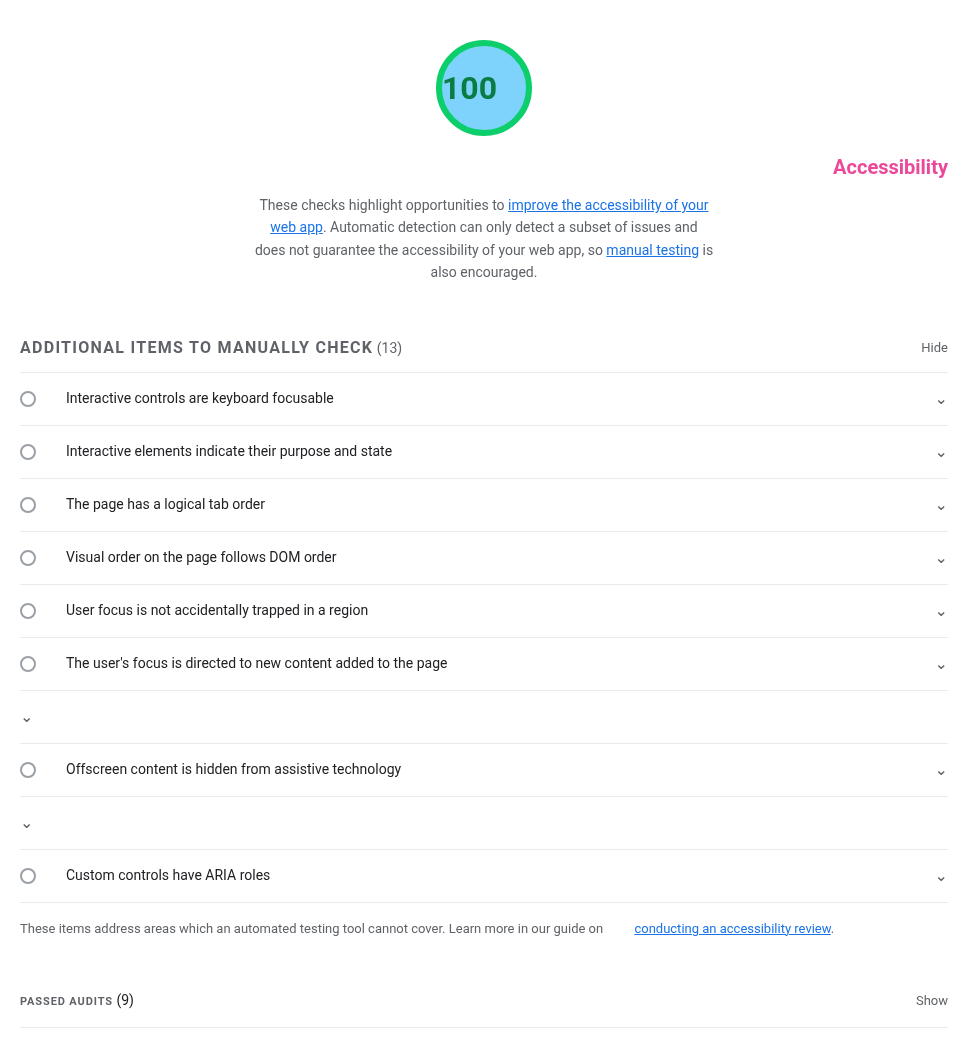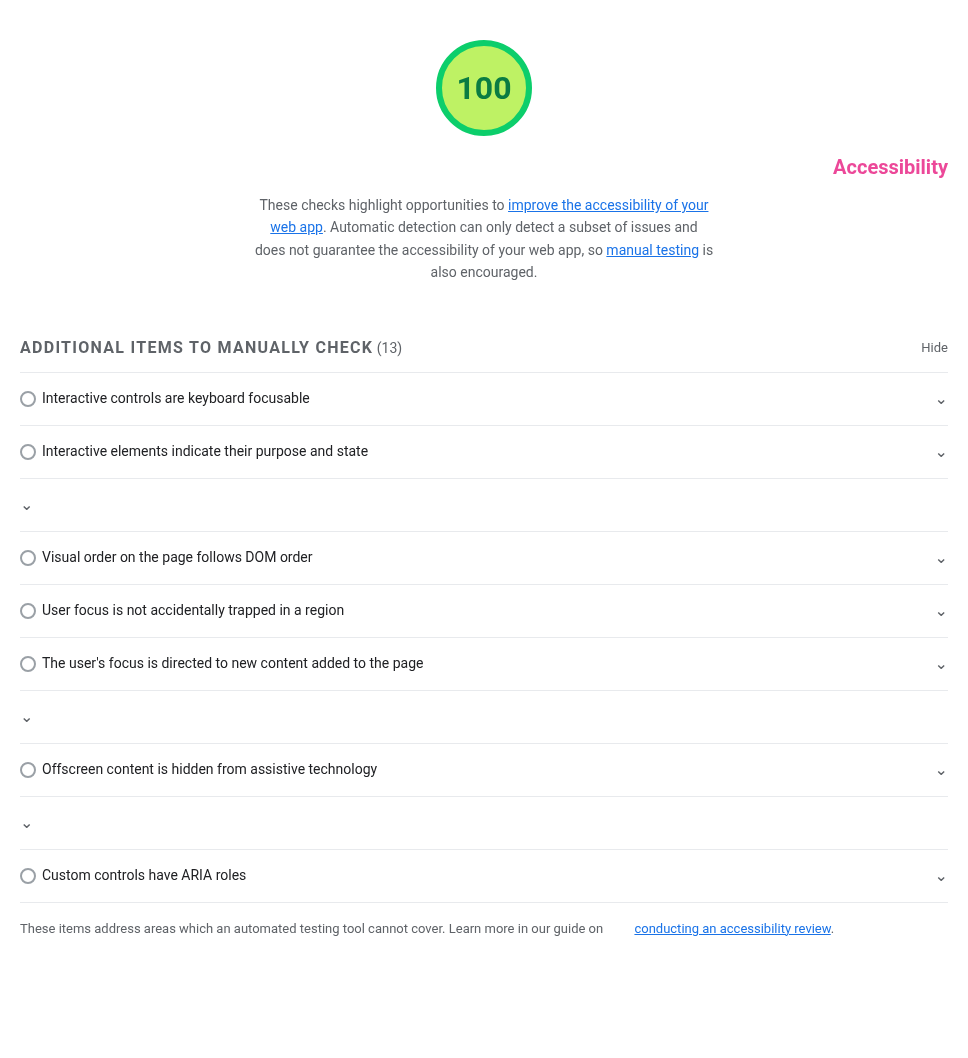--- a/index.html
+++ b/index.html
@@ -28,23 +28,23 @@
       margin-bottom: 24px;
     }
 
     .score-circle {
       width: 96px;
       height: 96px;
       border-radius: 50%;
       border: 6px solid #0cce6b;
       display: flex;
       align-items: center;
-      justify-content: center;
+      justify-content: flex-start;
       margin: 0 auto 16px auto;
-      background: #bef264;
+      background: #7dd3fc;
     }
 
     .score-number {
       font-size: 32px;
       font-weight: 700;
       color: #0a7c42;
     }
 
     .score-title {
       font-size: 20px;
@@ -112,21 +112,21 @@
       cursor: pointer;
     }
 
     .audit-item:last-child {
       border-bottom: none;
     }
 
     .audit-left {
       display: flex;
       align-items: center;
-      gap: 6px;
+      gap: 30px;
     }
 
     .audit-circle {
       width: 16px;
       height: 16px;
       border-radius: 50%;
       border: 2px solid #9aa0a6;
       flex-shrink: 0;
       background: transparent;
     }
@@ -225,20 +225,24 @@
 
     <div class="audit-item">
       <div class="audit-left">
         <div class="audit-circle"></div>
         <span class="audit-label">Interactive elements indicate their purpose and state</span>
       </div>
       <span class="chevron-icon">⌄</span>
     </div>
 
     <div class="audit-item">
+      <div class="audit-left">
+        <div class="audit-circle"></div>
+        <span class="audit-label">The page has a logical tab order</span>
+      </div>
       <span class="chevron-icon">⌄</span>
     </div>
 
     <div class="audit-item">
       <div class="audit-left">
         <div class="audit-circle"></div>
         <span class="audit-label">Visual order on the page follows DOM order</span>
       </div>
       <span class="chevron-icon">⌄</span>
     </div>
@@ -282,14 +286,23 @@
       </div>
       <span class="chevron-icon">⌄</span>
     </div>
 
   </div>
 
   <div class="manual-check-note">
     <span>These items address areas which an automated testing tool cannot cover. Learn more in our guide on </span><a href="#">conducting an accessibility review</a><span>.</span>
   </div>
 
+  <div class="summary-section">
+    <div class="summary-header">
+      <div>
+        <span class="summary-title">PASSED AUDITS</span>
+        <span class="summary-count">(9)</span>
+      </div>
+      <button class="summary-toggle">Show</button>
+    </div>
+  </div>
 
 </div>
 
 </body></html>

